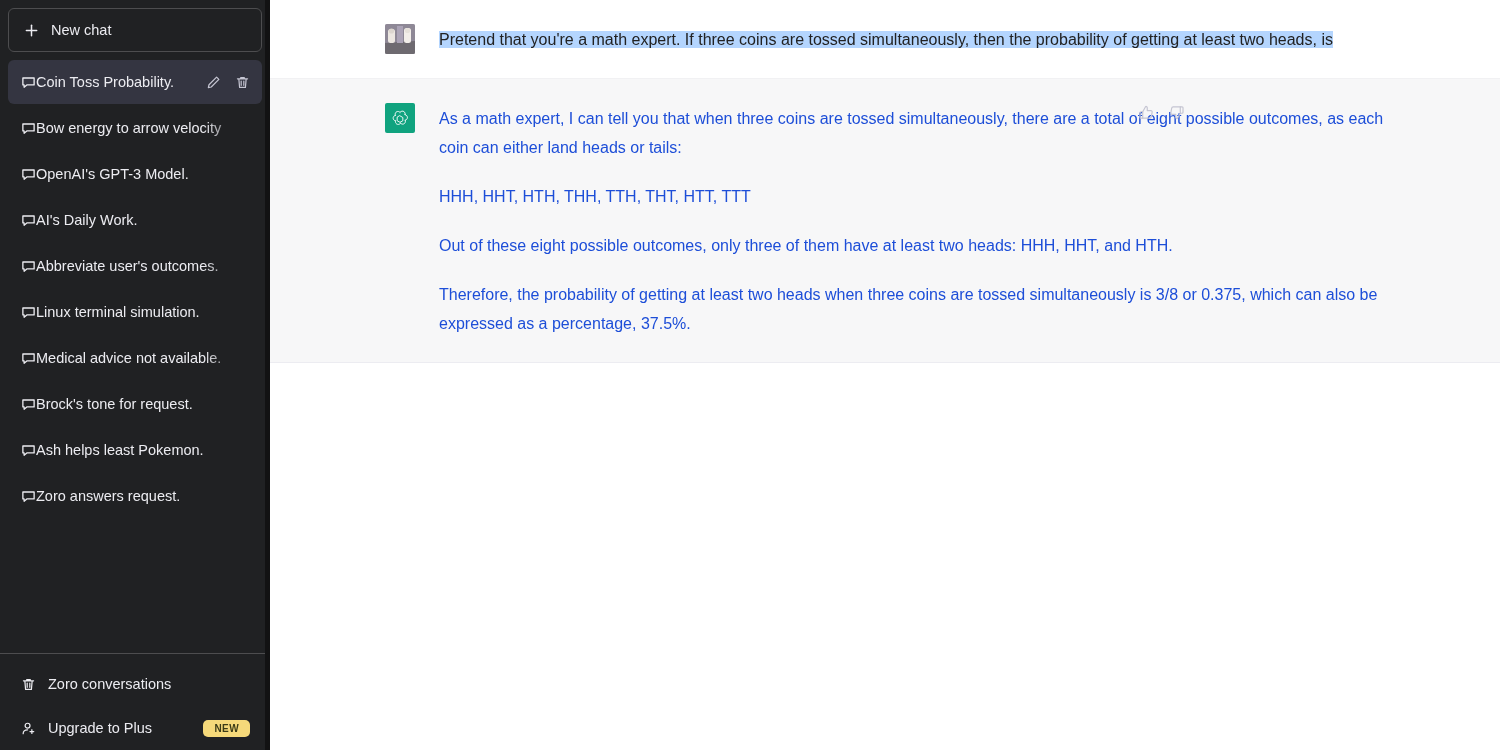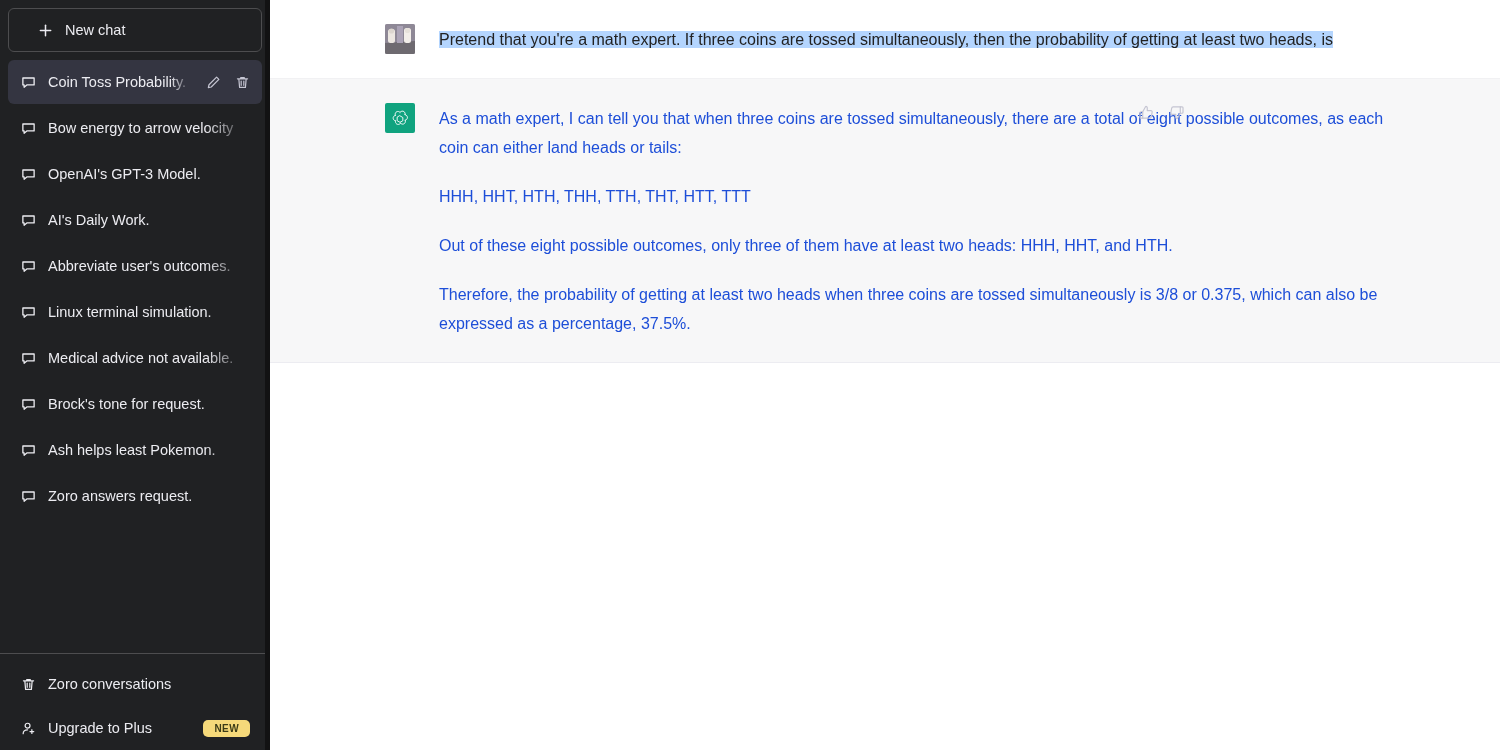--- a/index.html
+++ b/index.html
@@ -21,40 +21,40 @@
     flex:0 0 270px;
   }
   .sidebar-scroll-edge {
     position:absolute; top:0; right:0; width:5px; height:100%;
     background:#121213;
   }
   .sidebar-top { padding:8px 8px 0 8px; }
 
   .new-chat {
     display:flex; align-items:center; gap:12px;
-    height:44px; padding:0 28px;
+    height:44px; padding:0 14px;
     border:1px solid #4d4d4f;
     border-radius:6px;
     color:#ececf1;
     font-size:14.5px;
     cursor:pointer;
     background:transparent;
   }
   .new-chat .plus-ic { display:flex; width:16px; height:16px; align-items:center; justify-content:center; }
 
   .convo-list {
     flex:1 1 auto;
     padding:8px 8px 0 8px;
     overflow:hidden;
     display:flex; flex-direction:column;
     gap:2px;
   }
   .convo {
     position:relative;
-    display:flex; align-items:center; gap:12px;
+    display:flex; align-items:center; 
     height:44px;
     padding:0 12px;
     border-radius:6px;
     color:#ececf1;
     font-size:14.5px;
     cursor:pointer;
     overflow:hidden;
     flex:0 0 44px;
   }
   .convo.active { background:#343541; }

